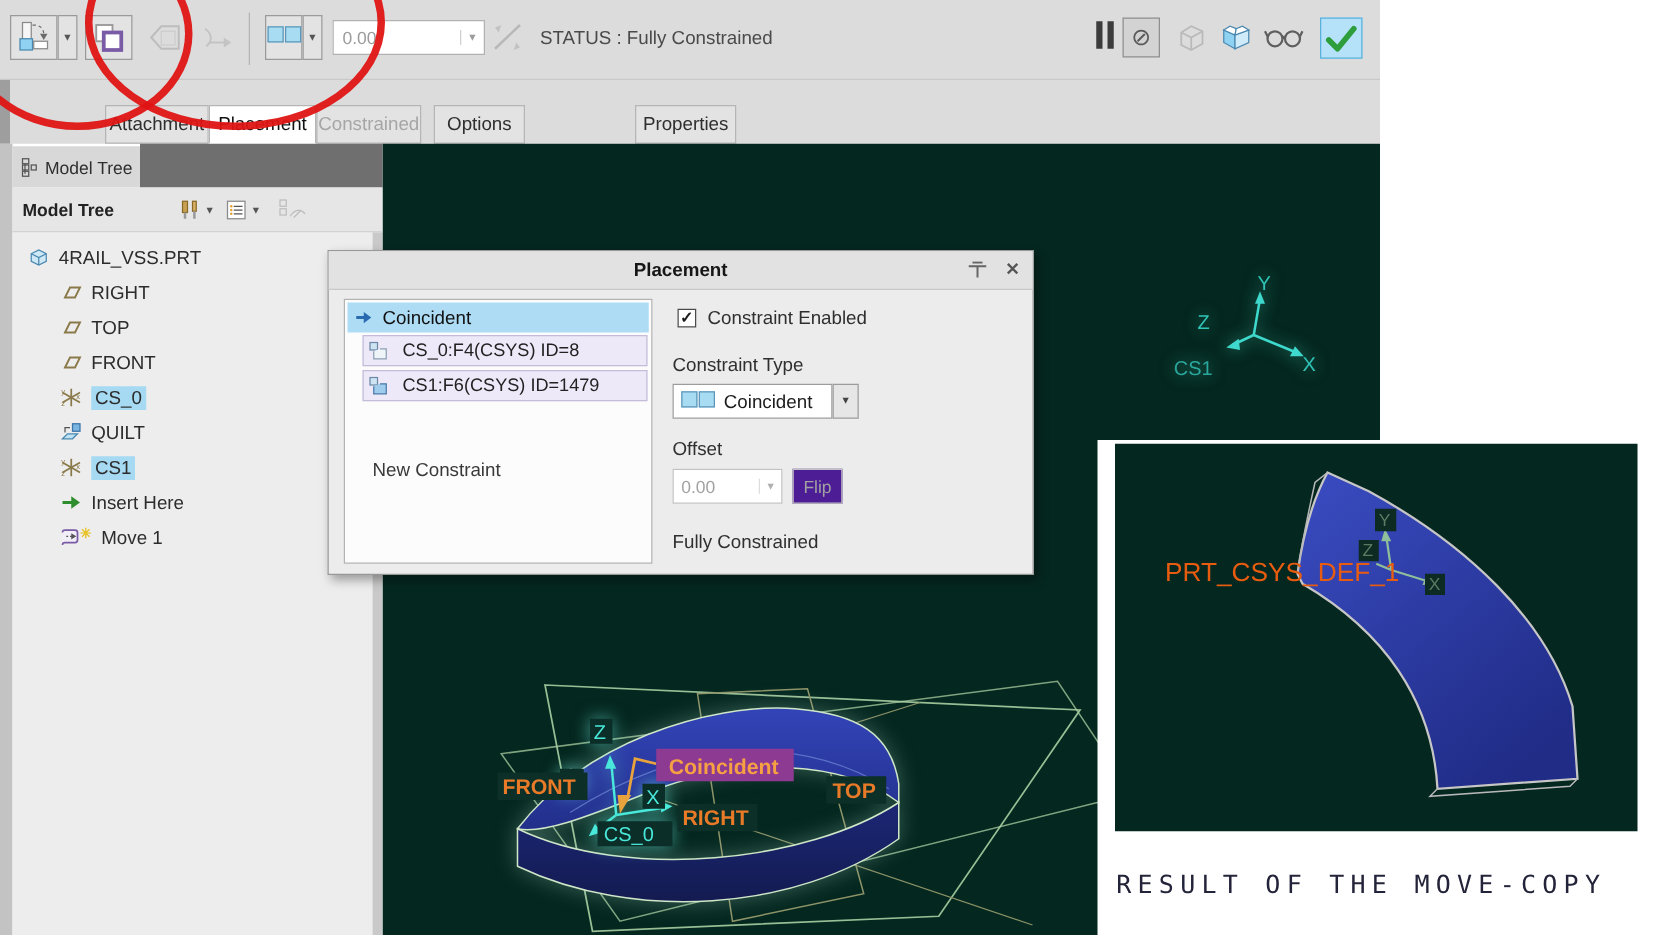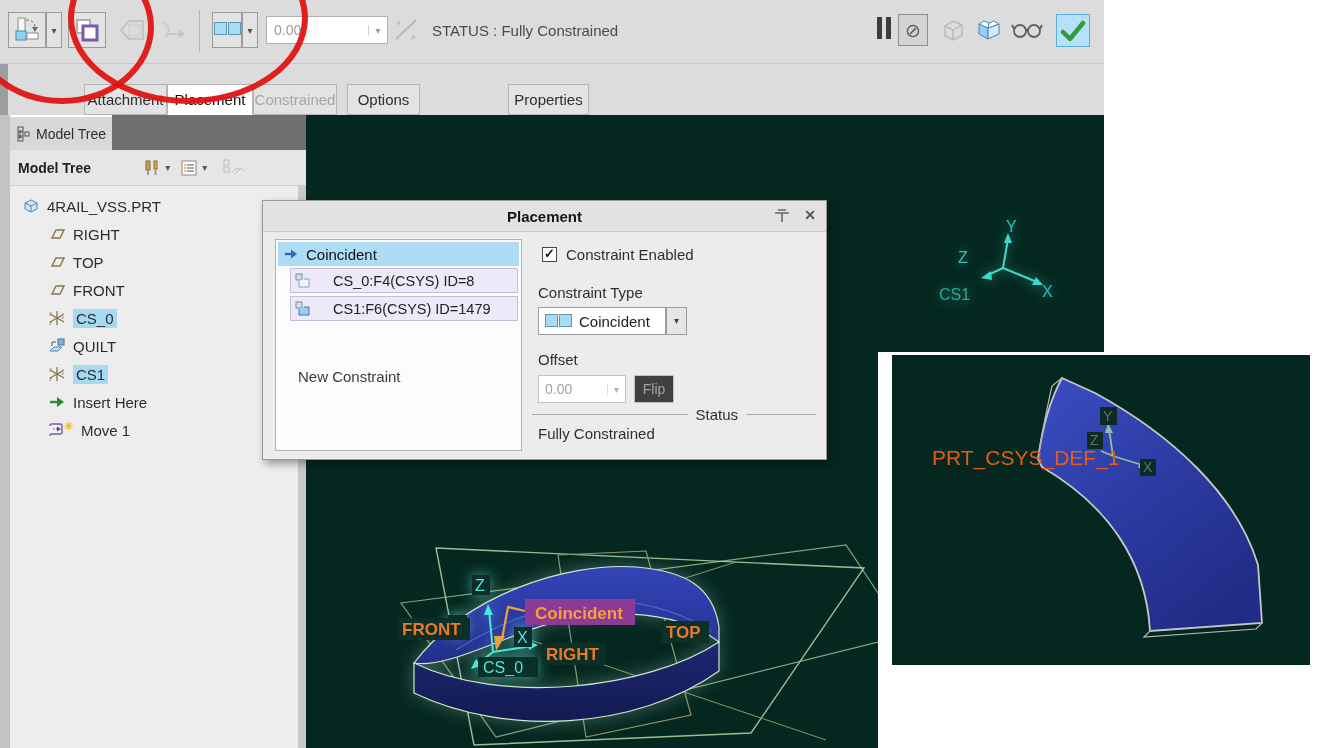--- a/index.html
+++ b/index.html
@@ -41,30 +41,30 @@
   .ind1{padding-left:12px;} .ind2{padding-left:38px;}
   
   #viewport{left:306px;top:115px;width:798px;height:633px;background:#04271f;}
   
   #dialog{left:262px;top:200px;width:565px;height:260px;background:#ececec;border:1px solid #989898;box-shadow:3px 4px 8px rgba(0,0,0,.35);box-sizing:border-box;}
   #dlg-title{position:absolute;left:0;top:0;right:0;height:30px;background:#e2e2e2;border-bottom:1px solid #c8c8c8;display:flex;align-items:center;justify-content:center;font-weight:bold;font-size:15px;color:#161616;}
   #dlg-pin{position:absolute;right:36px;top:8px;width:16px;height:14px;cursor:pointer;}
   #dlg-close{position:absolute;right:10px;top:6px;font-size:14px;color:#555;font-weight:bold;cursor:pointer;}
   #constraint-list{position:absolute;left:12px;top:38px;width:247px;height:212px;background:#fcfcfc;border:1px solid #b2b2b2;box-sizing:border-box;}
   #row-constraint{position:absolute;left:2px;top:2px;right:2px;height:24px;background:#aedcf5;display:flex;align-items:center;gap:8px;padding-left:6px;font-size:15px;color:#111;}
-  .ref-item{position:absolute;left:14px;width:228px;height:25px;background:#eee9f8;border:1px solid #c4bcd8;box-sizing:border-box;display:flex;align-items:center;gap:22px;padding-left:4px;font-size:14.5px;color:#222;}
+  .ref-item{position:absolute;left:14px;width:228px;height:25px;background:#eee9f8;border:1px solid #c4bcd8;box-sizing:border-box;display:flex;align-items:center;gap:11px;padding-left:4px;font-size:14.5px;color:#222;}
   #new-constraint{position:absolute;left:22px;top:128px;font-size:15px;color:#3a3a3a;}
   .dlg-label{position:absolute;font-size:15px;color:#2f2f2f;}
   #chk-box{position:absolute;left:279px;top:46px;width:15px;height:15px;background:#ffffff;border:1.5px solid #4a4a4a;box-sizing:border-box;text-align:center;line-height:12px;font-size:13px;color:#1a1a1a;font-weight:bold;}
   #combo-type{position:absolute;left:275px;top:106px;width:128px;height:28px;background:#ffffff;border:1px solid #9c9c9c;box-sizing:border-box;display:flex;align-items:center;gap:7px;padding-left:6px;font-size:15px;color:#1c1c1c;}
   #combo-type-arrow{position:absolute;left:403px;top:106px;width:21px;height:28px;background:#e6e6e6;border:1px solid #9c9c9c;box-sizing:border-box;text-align:center;line-height:26px;font-size:10px;color:#444;}
   #offset-input{position:absolute;left:275px;top:174px;width:88px;height:28px;background:#ffffff;border:1px solid #c2c2c2;box-sizing:border-box;display:flex;align-items:center;}
   #offset-input .val{flex:1;padding-left:6px;font-size:14px;color:#a2a2a2;}
   #offset-input .arr{width:17px;text-align:center;color:#b0b0b0;font-size:10px;border-left:1px solid #ddd;}
-  #flip-btn{position:absolute;left:371px;top:174px;width:40px;height:28px;background:#404040;border:1px solid #c2c2c2;box-sizing:border-box;text-align:center;line-height:26px;font-size:14px;color:#a2a2a2;}
+  #flip-btn{position:absolute;left:371px;top:174px;width:40px;height:28px;background:#4c1d95;border:1px solid #c2c2c2;box-sizing:border-box;text-align:center;line-height:26px;font-size:14px;color:#a2a2a2;}
   #status-sep{position:absolute;left:269px;top:205px;width:284px;display:flex;align-items:center;gap:8px;font-size:15px;color:#2f2f2f;}
   #status-sep .line{height:1px;background:#a8a8a8;flex:1;}
   #dlg-status-val{position:absolute;left:275px;top:224px;font-size:15px;color:#2f2f2f;}
   .sq-icon{display:inline-block;width:13px;height:13px;box-sizing:border-box;background:#a8dcf2;border:1px solid #5d96b8;}
   
   #inset-white{left:878px;top:352px;width:450px;height:396px;background:#ffffff;}
   #inset-img{left:892px;top:355px;width:418px;height:310px;background:#04271f;}
   #inset-caption{left:893px;top:695px;font-family:"DejaVu Sans Mono",monospace;font-size:20px;letter-spacing:5px;color:#23233a;}
   #white-right{left:1104px;top:0;width:224px;height:748px;background:#ffffff;}
   svg text{font-family:"Liberation Sans",sans-serif;}
@@ -391,20 +391,21 @@
         <rect x="208" y="52" width="17" height="18" fill="#0d2a23"></rect>
         <text x="211" y="66" fill="#5a7a62" font-size="14">Y</text>
         <rect x="195" y="77" width="16" height="17" fill="#0d2a23"></rect>
         <text x="198" y="90" fill="#5a7a62" font-size="14">Z</text>
         <rect x="248" y="104" width="16" height="17" fill="#0d2a23"></rect>
         <text x="251" y="117" fill="#5a7a62" font-size="14">X</text>
       </g>
       <text x="40" y="110" fill="#e85c10" font-size="21">PRT_CSYS_DEF_1</text>
     </svg>
   </div>
+  <div class="abs" id="inset-caption">RESULT OF THE MOVE-COPY</div>
 
   <div class="abs" id="dialog">
     <div id="dlg-title">
       <span>Placement</span>
     </div>
     <svg id="dlg-pin" viewBox="0 0 16 14">
       <path d="M1 4 L15 4 M4 1 L12 1 M8 4 L8 13" stroke="#666" stroke-width="1.6" fill="none"></path>
     </svg>
     <span id="dlg-close">✕</span>
 
@@ -447,24 +448,19 @@
       <span>▾</span>
     </div>
 
     <div class="dlg-label" style="left:275px;top:150px;">Offset</div>
     <div id="offset-input">
       <span class="val">0.00</span>
       <span class="arr">▾</span>
     </div>
     <div id="flip-btn">Flip</div>
 
-    <div id="status-sep">
-      <span class="line"></span>
-      <span>Status</span>
-      <span class="line" style="flex:0.45;"></span>
-    </div>
     <div id="dlg-status-val">Fully Constrained</div>
   </div>
 
   <div class="red-ellipse" style="left:-30px;top:-50px;width:172px;height:142px;"></div>
   <div class="red-ellipse" style="left:68px;top:-68px;width:228px;height:160px;"></div>
 
 </div>
 
 </body></html>

